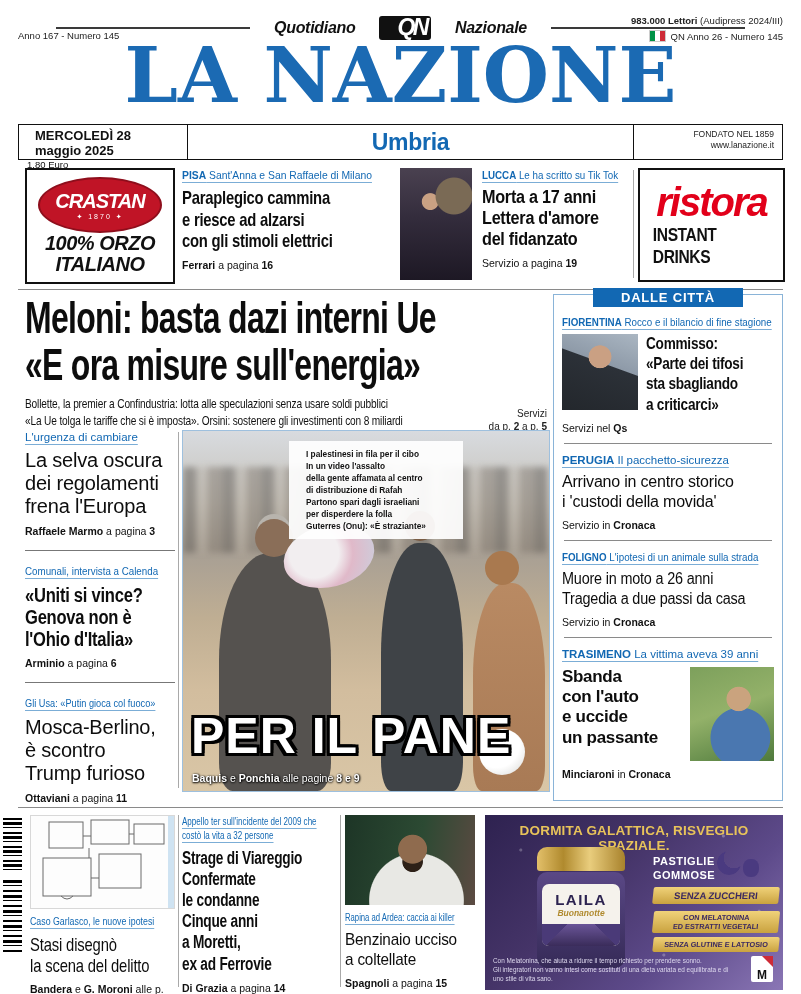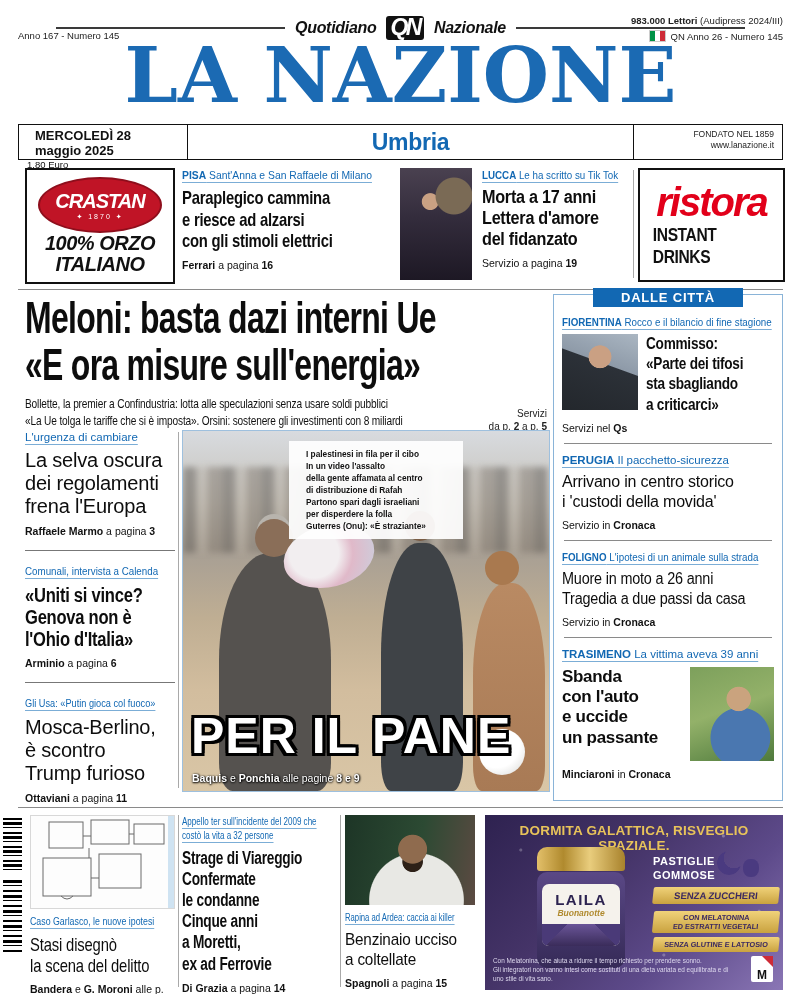--- a/index.html
+++ b/index.html
@@ -11,25 +11,25 @@
   .sq9{display:block;width:111%;transform:scaleX(.9);transform-origin:left top;}
   .sq85{display:block;width:118%;transform:scaleX(.85);transform-origin:left top;}
   .sq8{display:block;width:125%;transform:scaleX(.8);transform-origin:left top;}
   .sq78{display:block;width:128%;transform:scaleX(.78);transform-origin:left top;}
   .sq76{display:block;width:132%;transform:scaleX(.76);transform-origin:left top;}
   .sq73{display:block;width:137%;transform:scaleX(.73);transform-origin:left top;}
   .sq7{display:block;width:143%;transform:scaleX(.7);transform-origin:left top;}
 
   
   .readers{position:absolute;top:3px;right:18px;font-size:9.5px;color:#222;margin-top:12px;}
-  .brandline{position:absolute;top:16px;left:56px;right:56px;display:flex;align-items:center;gap:10px;}
+  .brandline{position:absolute;top:16px;left:56px;right:56px;display:flex;align-items:center;gap:24px;}
   .logoline{flex:1;border-top:2px solid #3a3a3a;}
   .quotidiano,.nazionale{font-size:16px;font-weight:900;font-style:italic;letter-spacing:-.3px;}
   .qnlogo{font-size:23px;font-weight:900;font-style:italic;letter-spacing:-2.5px;background:#111;color:#fff;
-          padding:0 4px 1px 4px;border-radius:3px;line-height:1;}
+          padding:0 4px 1px 18px;border-radius:3px;line-height:1;}
   .issue-left{position:absolute;top:30px;left:18px;font-size:9.5px;color:#222;}
   .issue-right{position:absolute;top:30px;right:18px;font-size:9.5px;color:#222;display:flex;align-items:center;gap:5px;}
   .flag{display:inline-flex;width:15px;height:10px;border:1px solid #ccc;}
   .flag span{flex:1;}
   .flag .g{background:#009246}.flag .w{background:#fff}.flag .r{background:#ce2b37}
 
   
   .masthead{position:absolute;top:36px;left:0;right:0;text-align:center;margin:0;
             font-family:"DejaVu Serif",serif;font-weight:bold;font-size:76px;line-height:80px;
             color:#1b6ab3;letter-spacing:0;}

